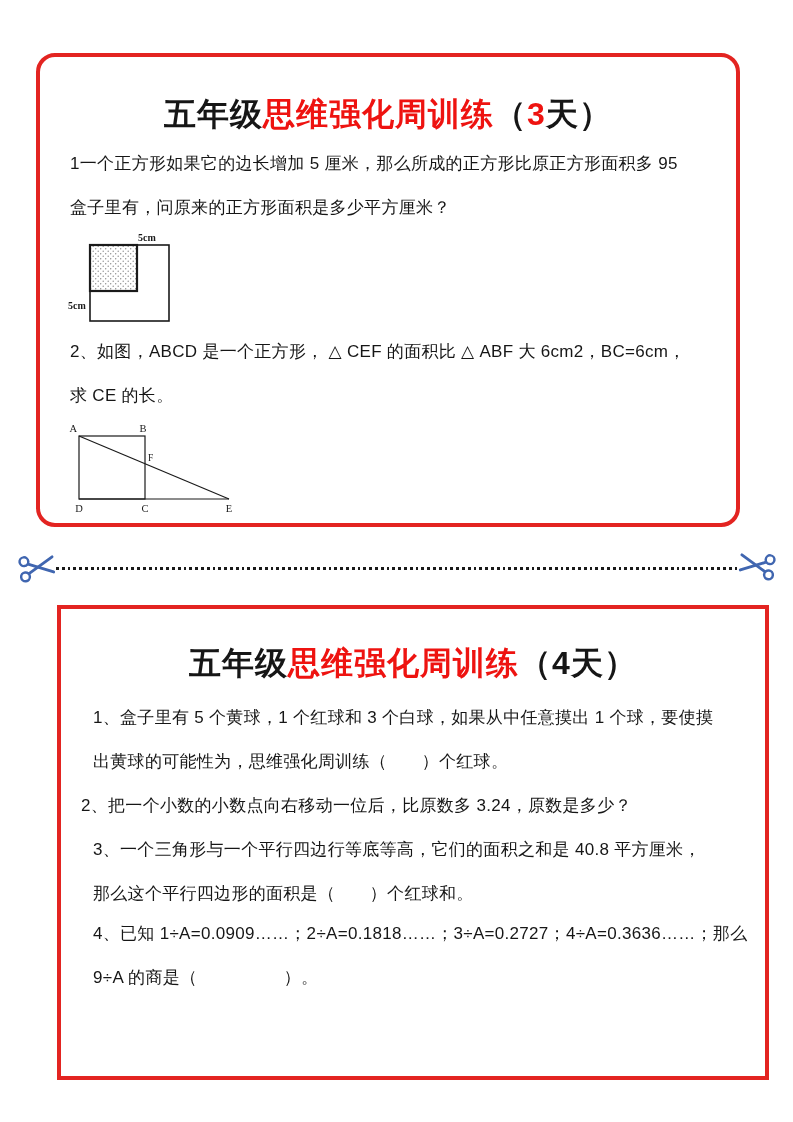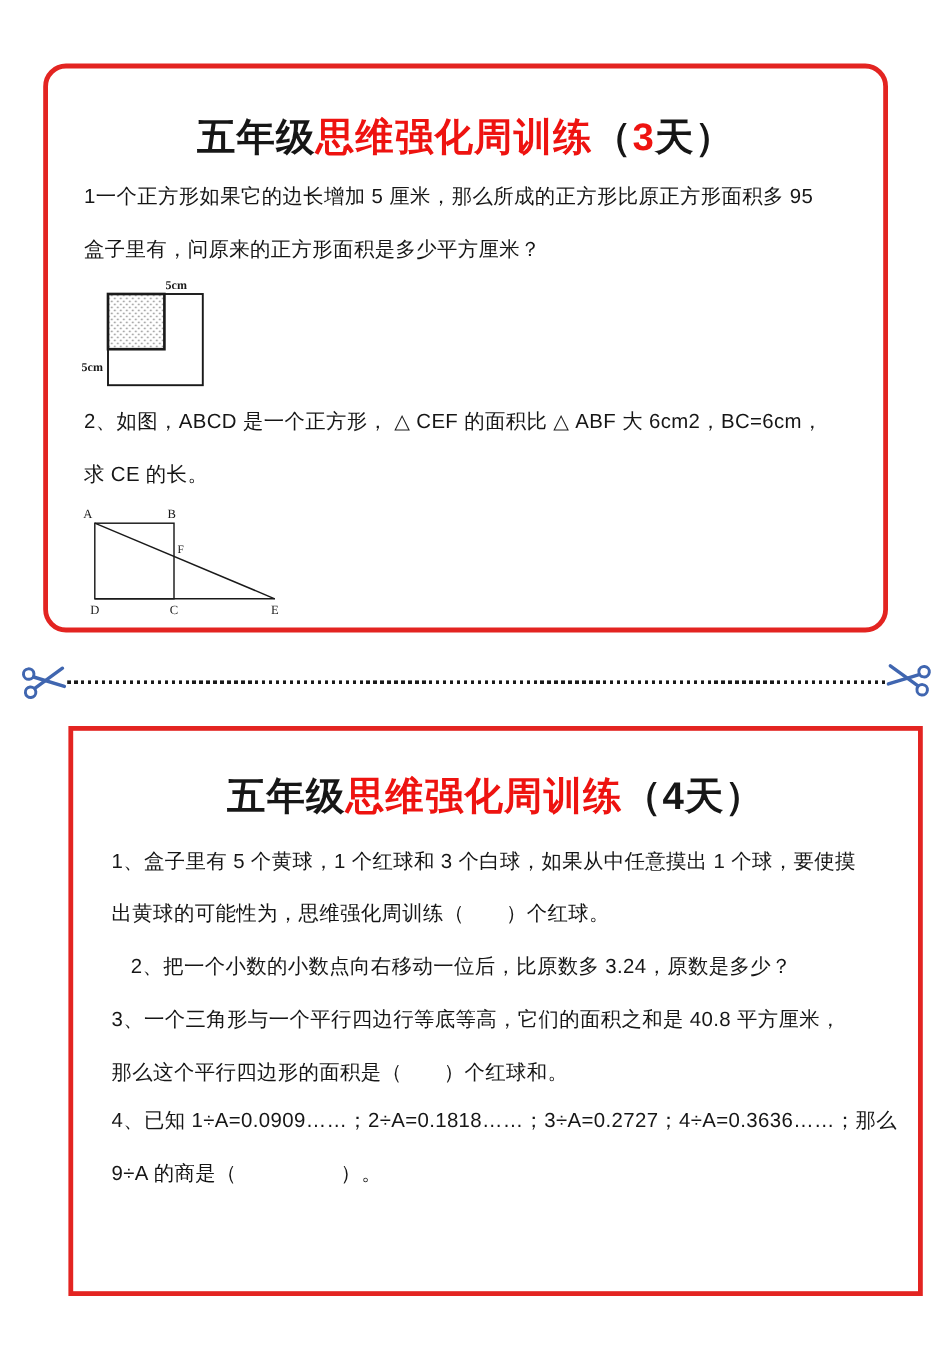--- a/index.html
+++ b/index.html
@@ -91,20 +91,20 @@
     </svg>
   </div>
 
   <div class="wbox box2">
     <div class="wtitle" style="top:33px">
       <span style="color: rgb(22, 22, 22);">五年级</span><span style="color: rgb(238, 19, 16);">思维强化周训练</span><span style="color: rgb(22, 22, 22);">（4天）</span>
     </div>
 
     <div class="bodyline" style="left:32px;top:97px">1、盒子里有 5 个黄球，1 个红球和 3 个白球，如果从中任意摸出 1 个球，要使摸</div>
     <div class="bodyline" style="left:32px;top:141px">出黄球的可能性为，思维强化周训练（　　）个红球。</div>
-    <div class="bodyline" style="left:48px;top:185px">2、把一个小数的小数点向右移动一位后，比原数多 3.24，原数是多少？</div>
+    <div class="bodyline" style="left:20px;top:185px">2、把一个小数的小数点向右移动一位后，比原数多 3.24，原数是多少？</div>
     <div class="bodyline" style="left:32px;top:229px">3、一个三角形与一个平行四边行等底等高，它们的面积之和是 40.8 平方厘米，</div>
     <div class="bodyline" style="left:32px;top:273px">那么这个平行四边形的面积是（　　）个红球和。</div>
     <div class="bodyline" style="left:32px;top:313px">4、已知 1÷A=0.0909……；2÷A=0.1818……；3÷A=0.2727；4÷A=0.3636……；那么</div>
     <div class="bodyline" style="left:32px;top:357px">9÷A 的商是（　　　　　）。</div>
   </div>
 
 </div>
 
 </body></html>

